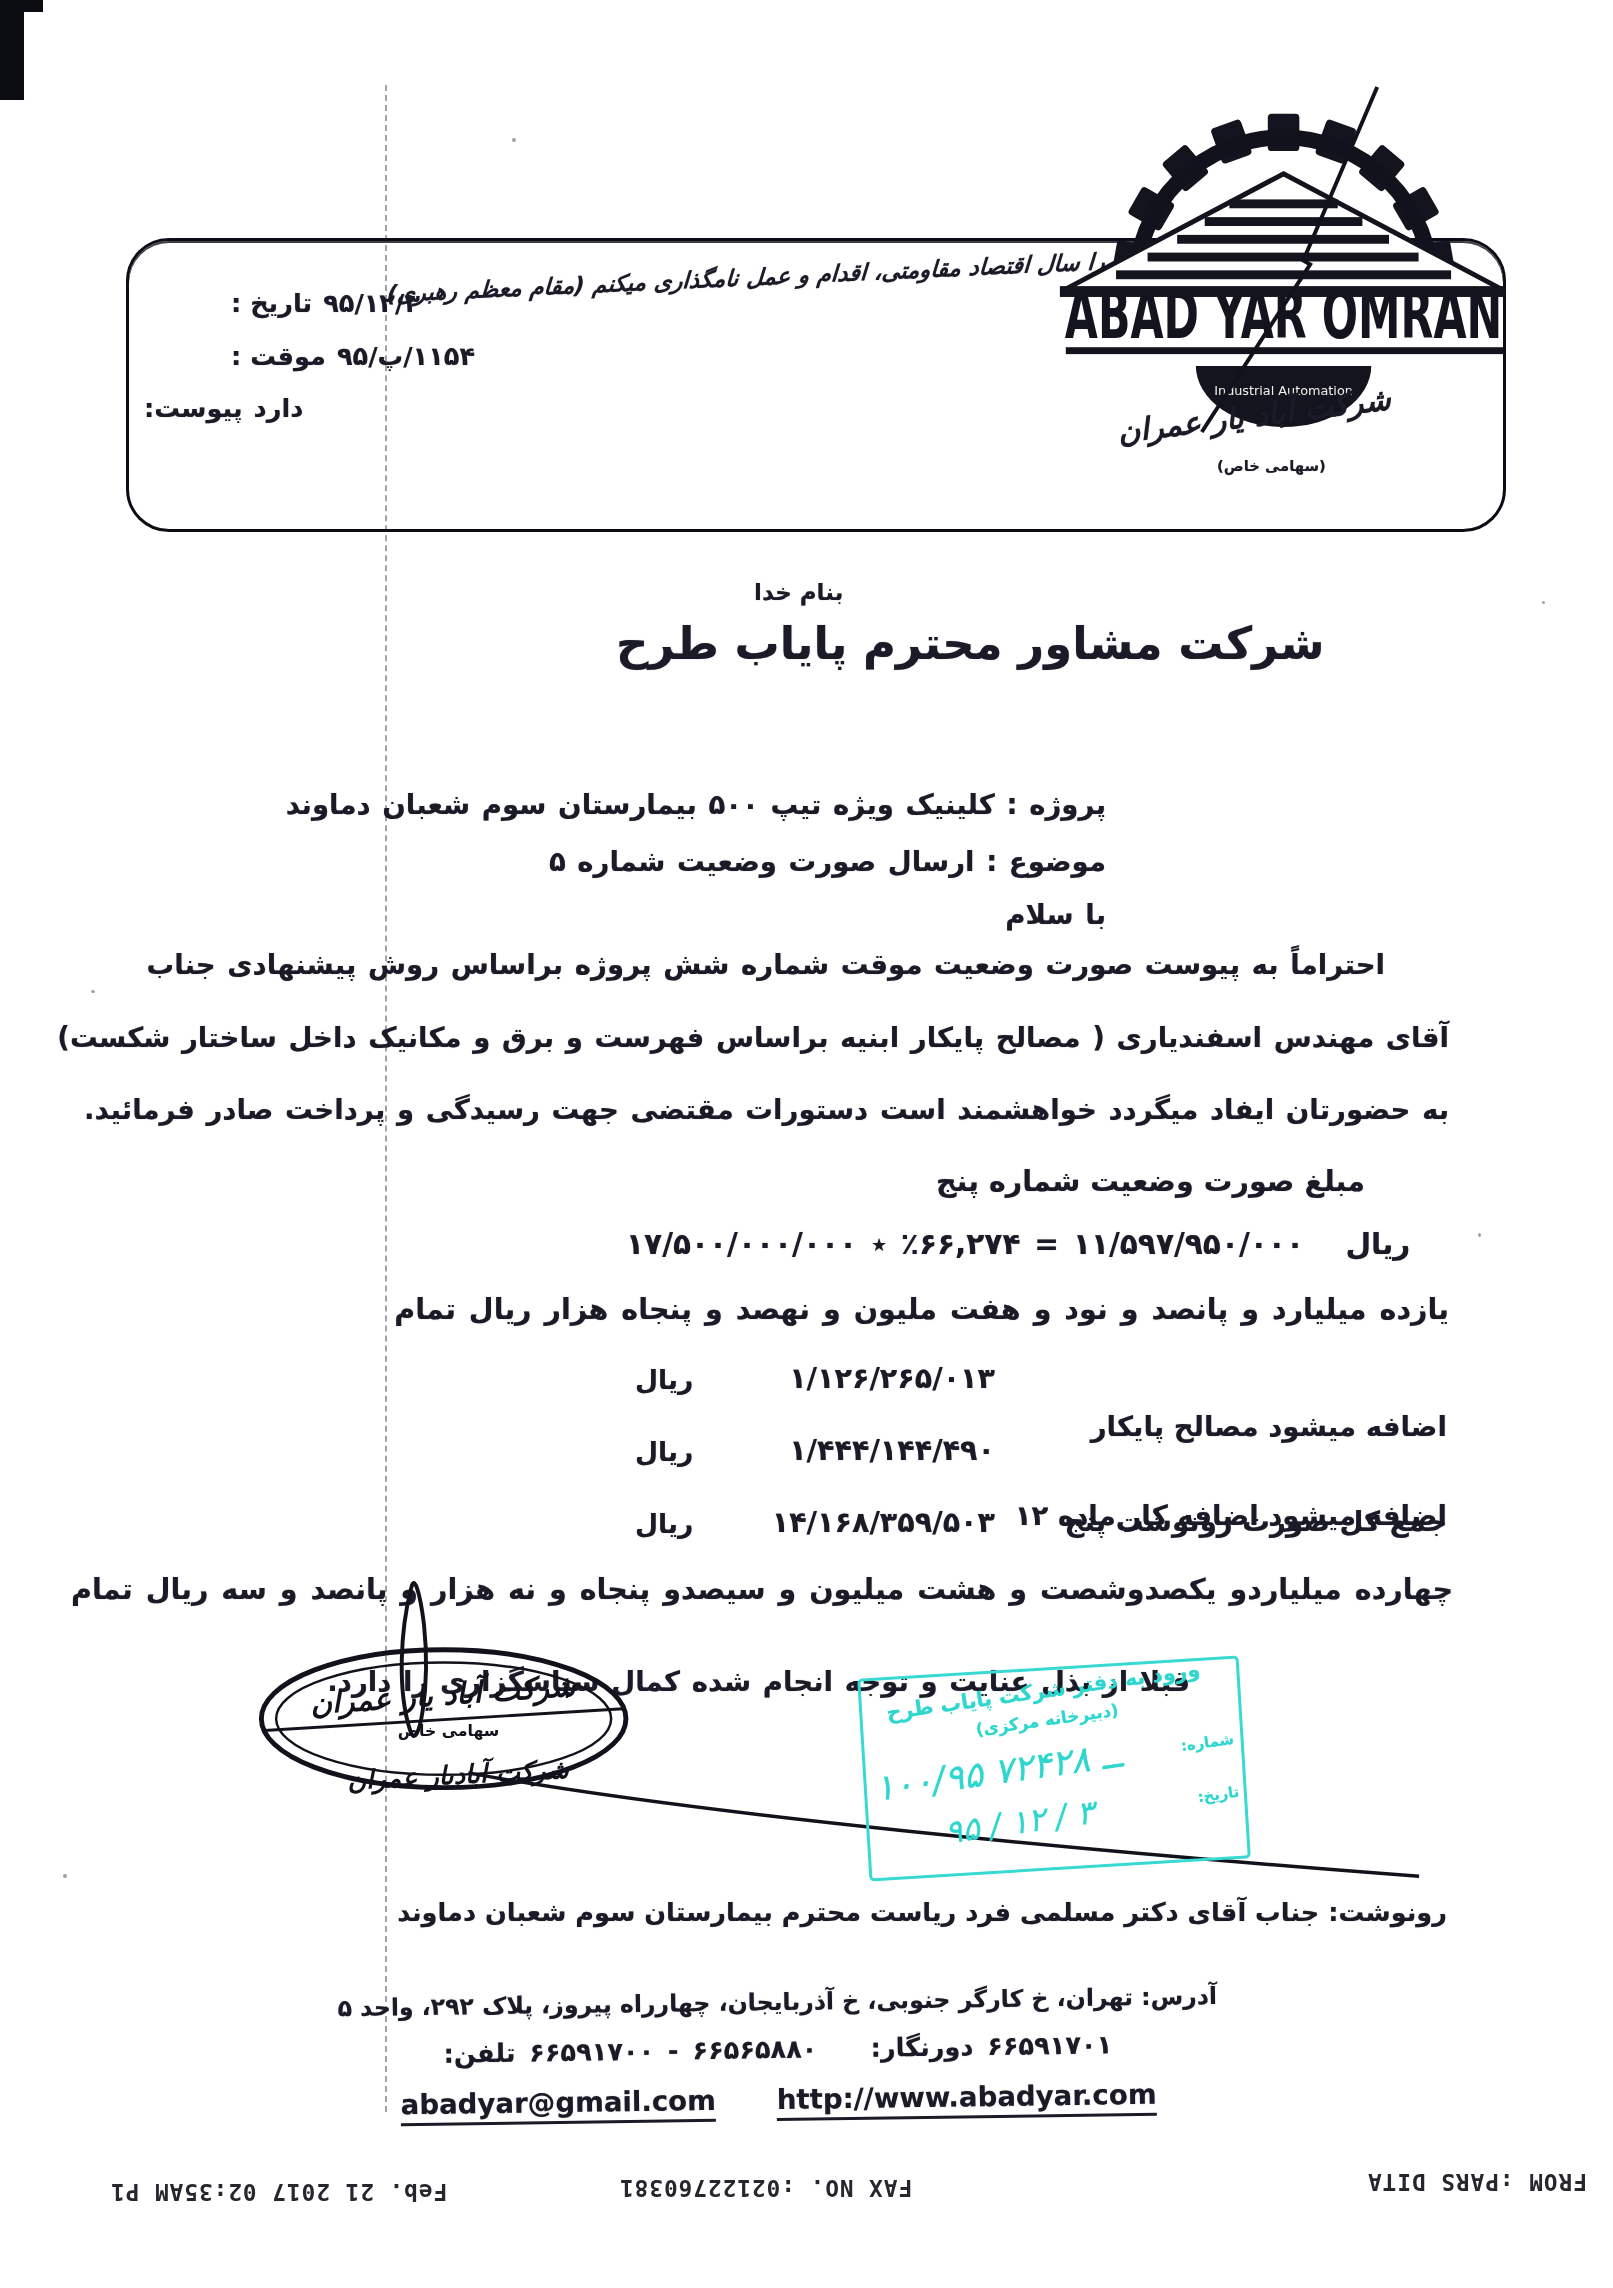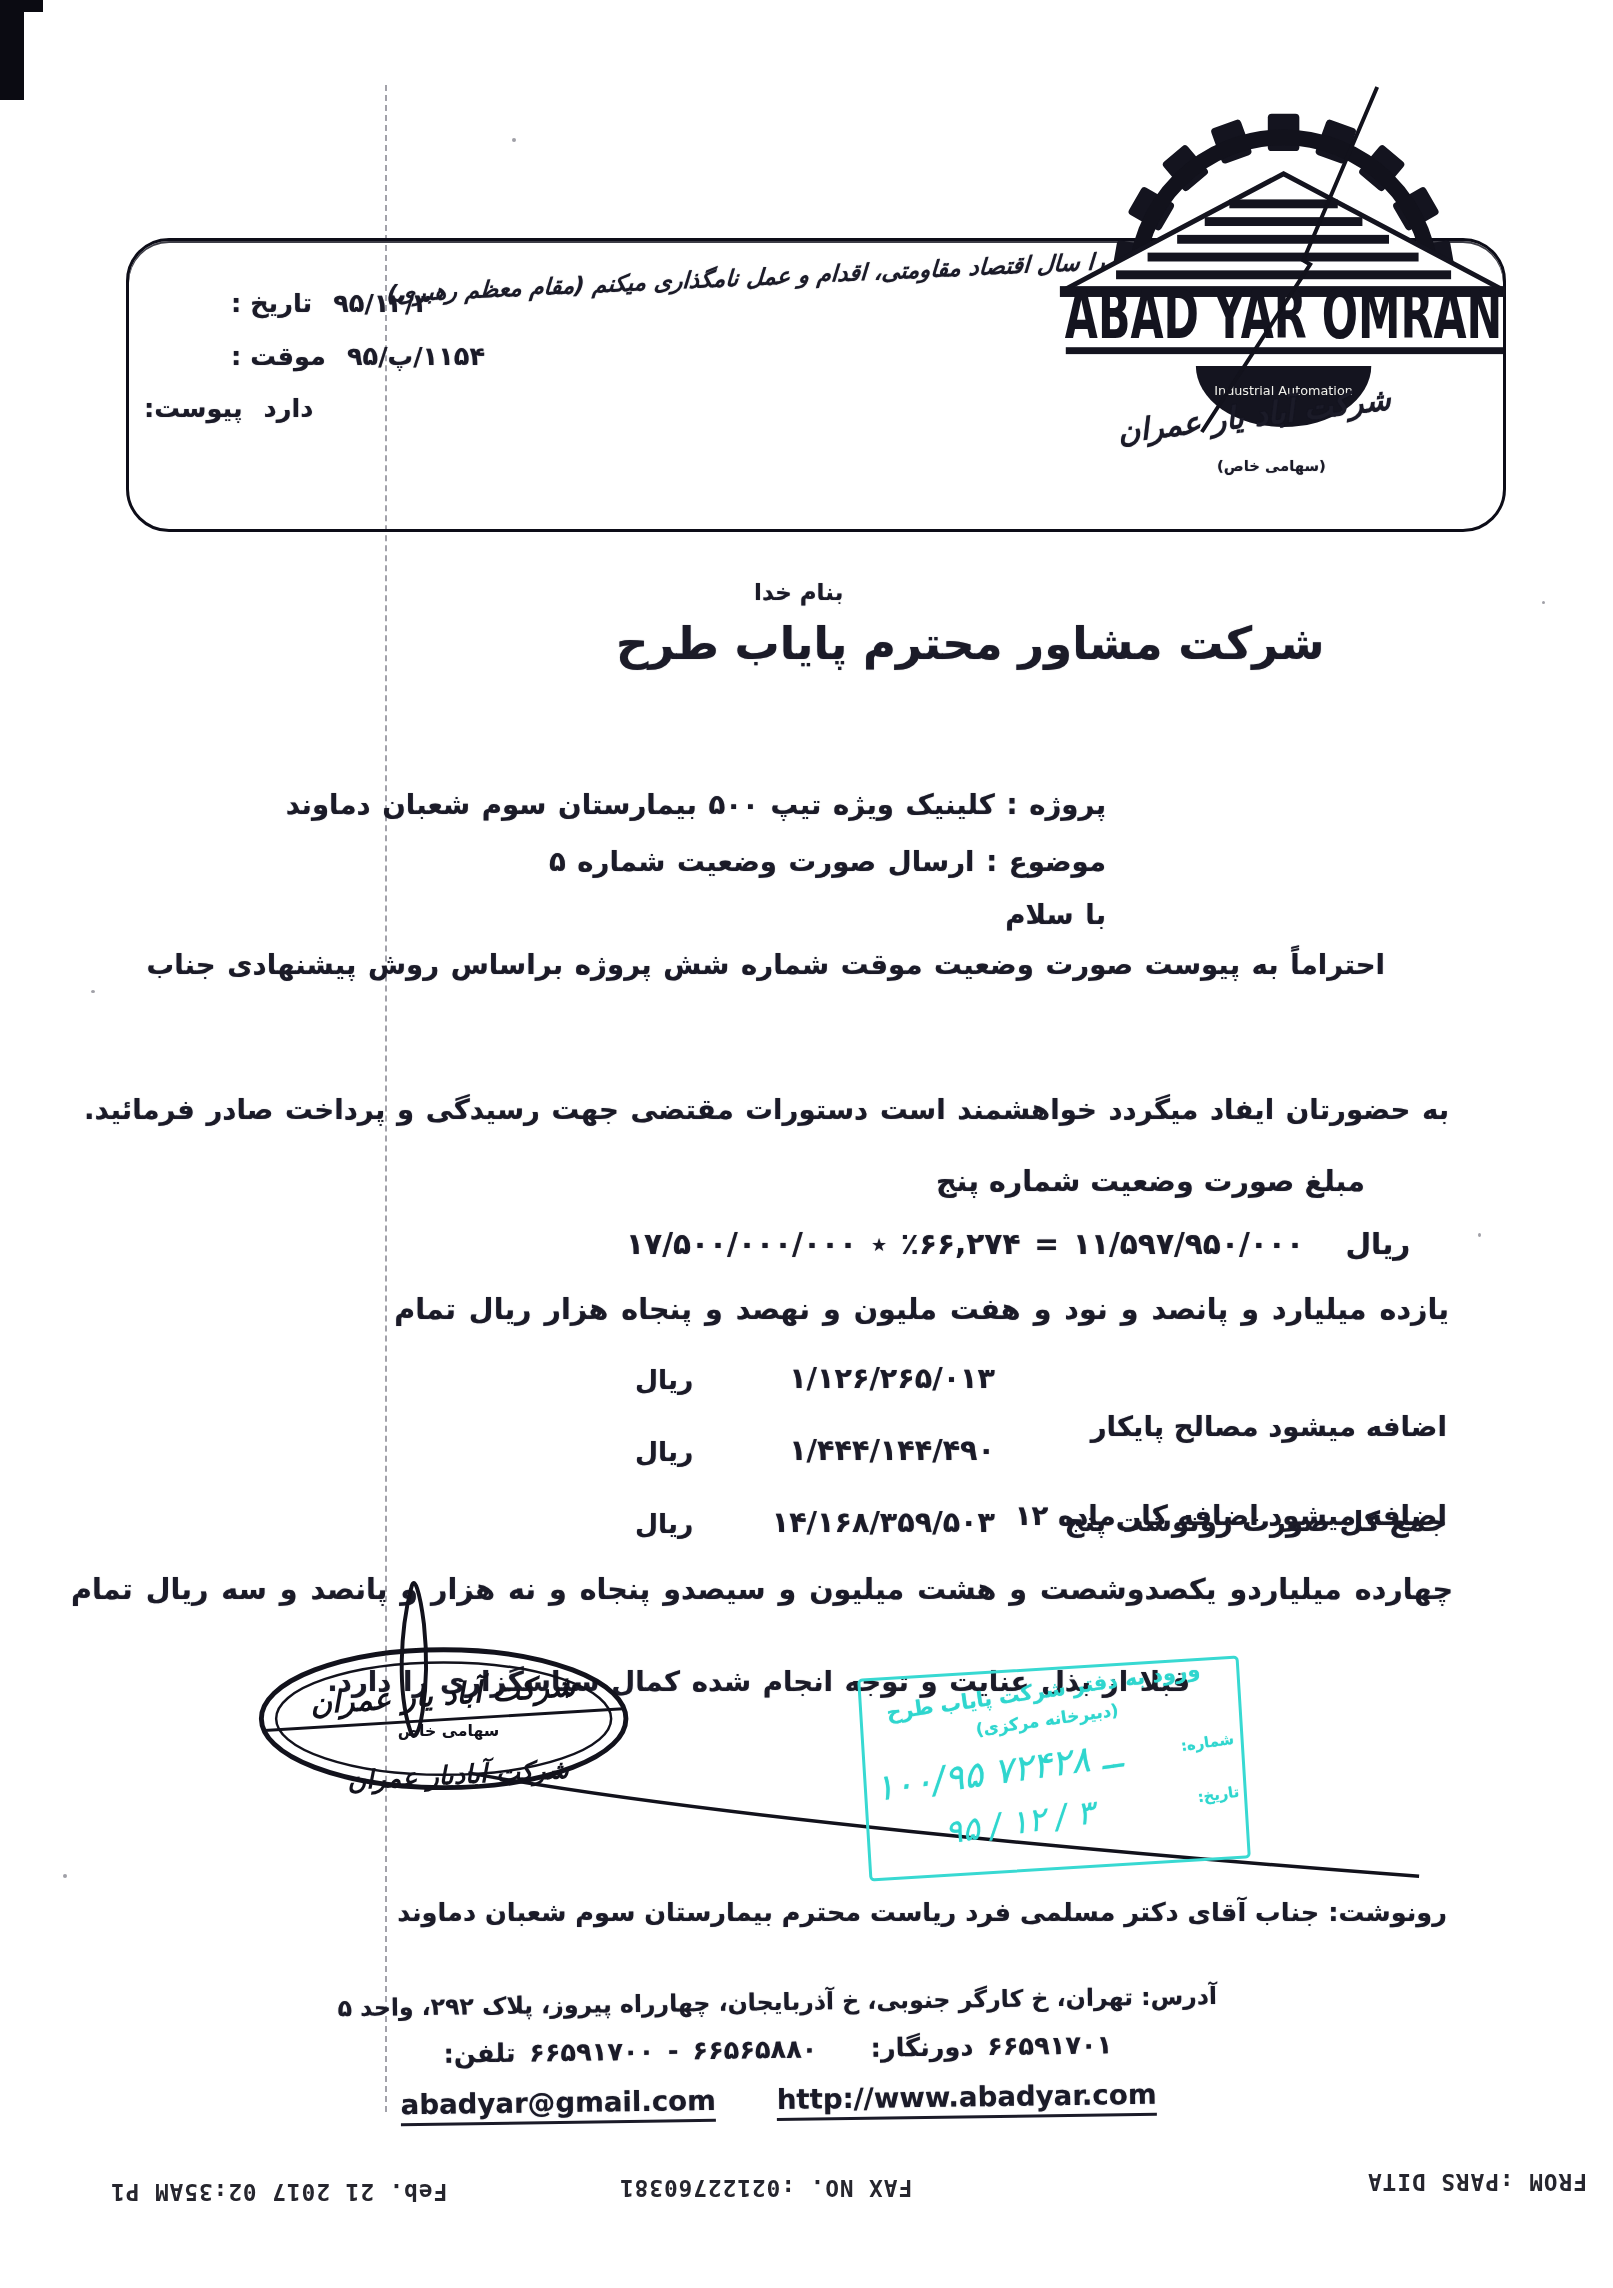--- a/index.html
+++ b/index.html
@@ -17,21 +17,21 @@
 
   
   .corner-v{left:0;top:0;width:23.6px;height:100px;background:#0b0b12;}
   .corner-h{left:0;top:0;width:43px;height:11.8px;background:#0b0b12;}
   .fold-line{left:385px;top:85px;height:2027px;width:0;border-left:2px dashed rgba(70,70,85,.5);}
   .speck{background:rgba(45,45,60,.45);border-radius:50%;}
 
   
   .lh-box{left:126px;top:238px;width:1374px;height:288px;border:3.9px solid #0d0d18;border-radius:43px;box-shadow:inset 0 2px 0 rgba(13,13,24,.8);}
   .fields{left:231px;top:288px;width:284px;font-size:25.6px;}
-  .fields .row{display:flex;flex-direction:row-reverse;justify-content:flex-start;gap:21px;margin-bottom:22.7px;white-space:nowrap;}
+  .fields .row{display:flex;flex-direction:row-reverse;justify-content:flex-start;gap:11px;margin-bottom:22.7px;white-space:nowrap;}
   .fields .row.attach{margin-right:0;padding-right:0;transform:translateX(-87px);}
   .slogan{left:537px;top:258px;width:701px;font-size:22.7px;font-style:italic;transform:rotate(-2.6deg) skewX(-6deg);text-align:left;}
 
   
   .logo-wrap{left:1052px;top:83px;width:473px;height:473px;}
   .logo-name-fa{top:315px;left:19.7px;width:364px;font-size:30.5px;font-style:italic;font-weight:700;transform:rotate(-7deg);text-align:center;}
   .logo-type-fa{top:374px;left:165px;font-size:14.8px;font-weight:700;}
 
   
   .bismillah{left:754px;top:579px;font-size:23px;}
@@ -159,20 +159,21 @@
     <span>پروژه :</span>
     <span>کلینیک ویژه تیپ ۵۰۰ بیمارستان سوم شعبان دماوند</span>
   </div>
   <div class="abs line subject ink b rtl nw">
     <span>موضوع :</span>
     <span>ارسال صورت وضعیت شماره ۵</span>
   </div>
   <div class="abs line salutation ink b rtl nw">با سلام</div>
 
   <div class="abs line p1 ink b rtl nw">احتراماً به پیوست صورت وضعیت موقت شماره شش پروژه براساس روش پیشنهادی جناب</div>
+  <div class="abs line p2 ink b rtl nw">آقای مهندس اسفندیاری ( مصالح پایکار ابنیه براساس فهرست و برق و مکانیک داخل ساختار شکست)</div>
   <div class="abs line p3 ink b rtl nw">به حضورتان ایفاد میگردد خواهشمند است دستورات مقتضی جهت رسیدگی و پرداخت صادر فرمائید.</div>
 
   <div class="abs amount-heading ink b rtl nw">مبلغ صورت وضعیت شماره پنج</div>
 
   <div class="abs formula ink b nw">
     <span class="ltr">۱۷/۵۰۰/۰۰۰/۰۰۰</span>
     <span>٭</span>
     <span class="ltr">٪۶۶,۲۷۴</span>
     <span>=</span>
     <span class="ltr">۱۱/۵۹۷/۹۵۰/۰۰۰</span>

